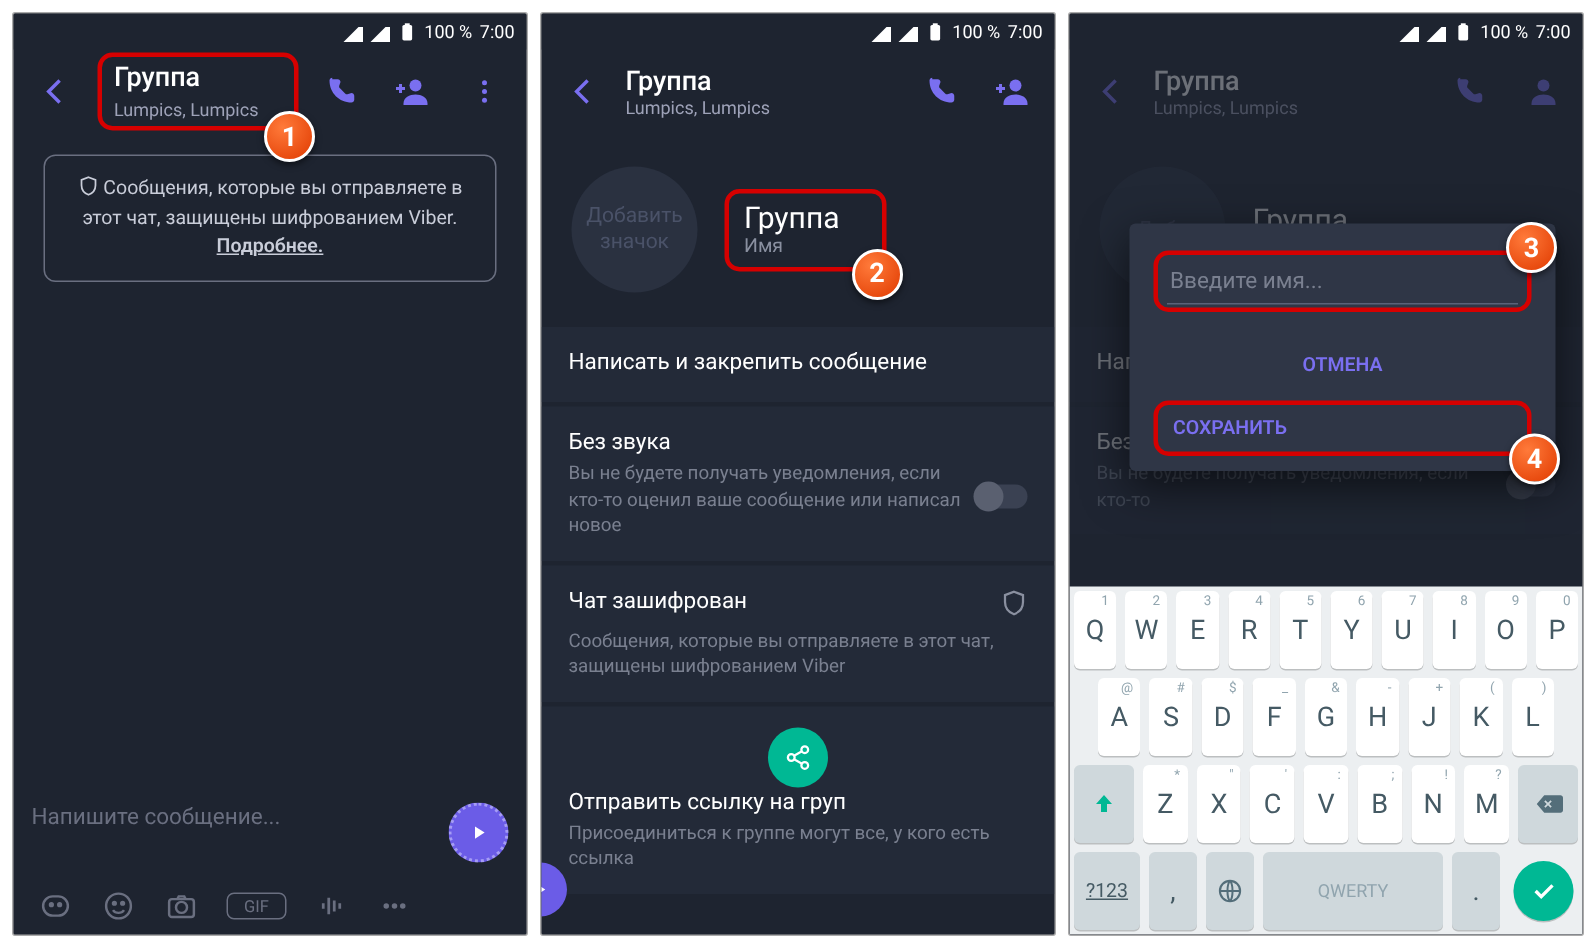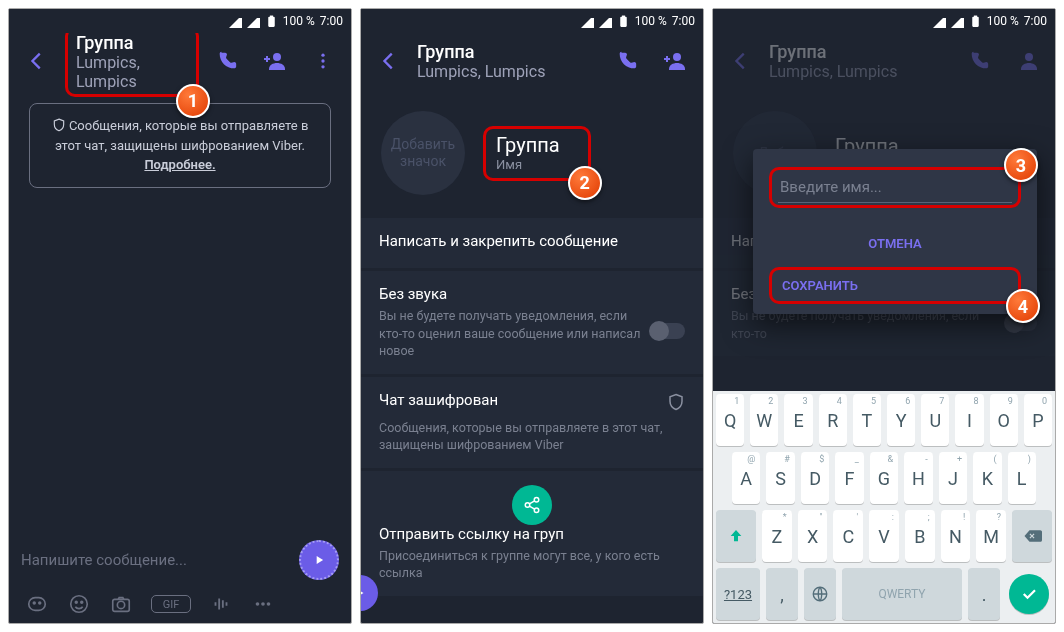--- a/index.html
+++ b/index.html
@@ -5,27 +5,27 @@
   * { box-sizing: border-box; margin: 0; padding: 0; font-family: -apple-system, Roboto, sans-serif; }
   body { background: #fff; width: 1064px; height: 632px; display: flex; gap: 8px; padding: 8px; }
   .phone { flex: 1; height: 616px; background: #1e2430; border: 1px solid #aaa; position: relative; overflow: hidden; display: flex; flex-direction: column; border-radius: 2px; }
   .statusbar { height: 24px; background: #1e2430; display:flex; align-items:center; justify-content:flex-end; padding:0 8px; gap:5px; color:#fff; font-size:12px; z-index:6; position:relative; }
   .statusbar svg, .statusbar .tri { width:13px; height:13px; }
   .tri { display:inline-block; border-bottom:10px solid #fff; border-left:10px solid transparent; }
   .appbar { height:56px; display:flex; align-items:center; padding:0 8px; gap:8px; color:#9ea2b8; }
   .icon-btn { width:40px; height:40px; display:flex; align-items:center; justify-content:center; color:#7a6ff0; cursor:pointer; border-radius:20px; }
   .title-block { flex:1; display:flex; flex-direction:column; justify-content:center; }
   .title-block .t1 { color:#fff; font-size:18px; font-weight:500; }
-  .title-block .t2 { color:#9ea2b8; font-size:16px; }
+  .title-block .t2 { color:#9ea2b8; font-size:12px; }
   .highlight-red { border:3px solid #d60000; border-radius:10px; padding:2px 10px; position:relative; display:inline-block; }
   .step-badge { position:absolute; width:34px; height:34px; border-radius:50%; background: radial-gradient(circle at 35% 30%, #ff7a3a, #e03a00); border:2px solid #fff; box-shadow:0 2px 4px rgba(0,0,0,0.5); color:#fff; font-weight:700; font-size:18px; display:flex; align-items:center; justify-content:center; z-index:60; }
   .chat-body { flex:1; position:relative; padding:14px 20px; }
   .encryption-box { border:1px solid #6a6f80; border-radius:8px; padding:12px 16px; color:#c9cdd9; font-size:13px; text-align:center; line-height:1.5; }
   .encryption-box .u { text-decoration: underline; font-weight:600; }
-  .input-bar { height:50px; display:flex; align-items:center; padding:0 12px; gap:10px; }
+  .input-bar { height:50px; display:flex; align-items:flex-start; padding:0 12px; gap:10px; }
   .input-bar .textf { flex:1; color:#6a6f80; font-size:15px; }
   .round-btn { width:40px; height:40px; border-radius:50%; background:#6b5ce7; display:flex; align-items:center; justify-content:center; color:#fff; }
   .atr { height:38px; display:flex; align-items:center; gap:18px; padding:0 16px; color:#6a6f80; }
   .atr .ic { width:24px; height:24px; display:flex; align-items:center; justify-content:center; }
   
   .info-scroll { flex:1; overflow:hidden; display:flex; flex-direction:column; }
   .info-header { display:flex; align-items:center; gap:18px; padding:22px 20px 20px; }
   .avatar-add { width:84px; height:84px; border-radius:50%; background:#2a3140; display:flex; align-items:center; justify-content:center; flex-direction:column; color:#4a5268; font-size:14px; text-align:center; line-height:1.2; }
   .section { background:#232a38; margin-top:3px; padding:14px 18px; }
   .section.flex { display:flex; align-items:center; gap:0;flex-direction:column; }

